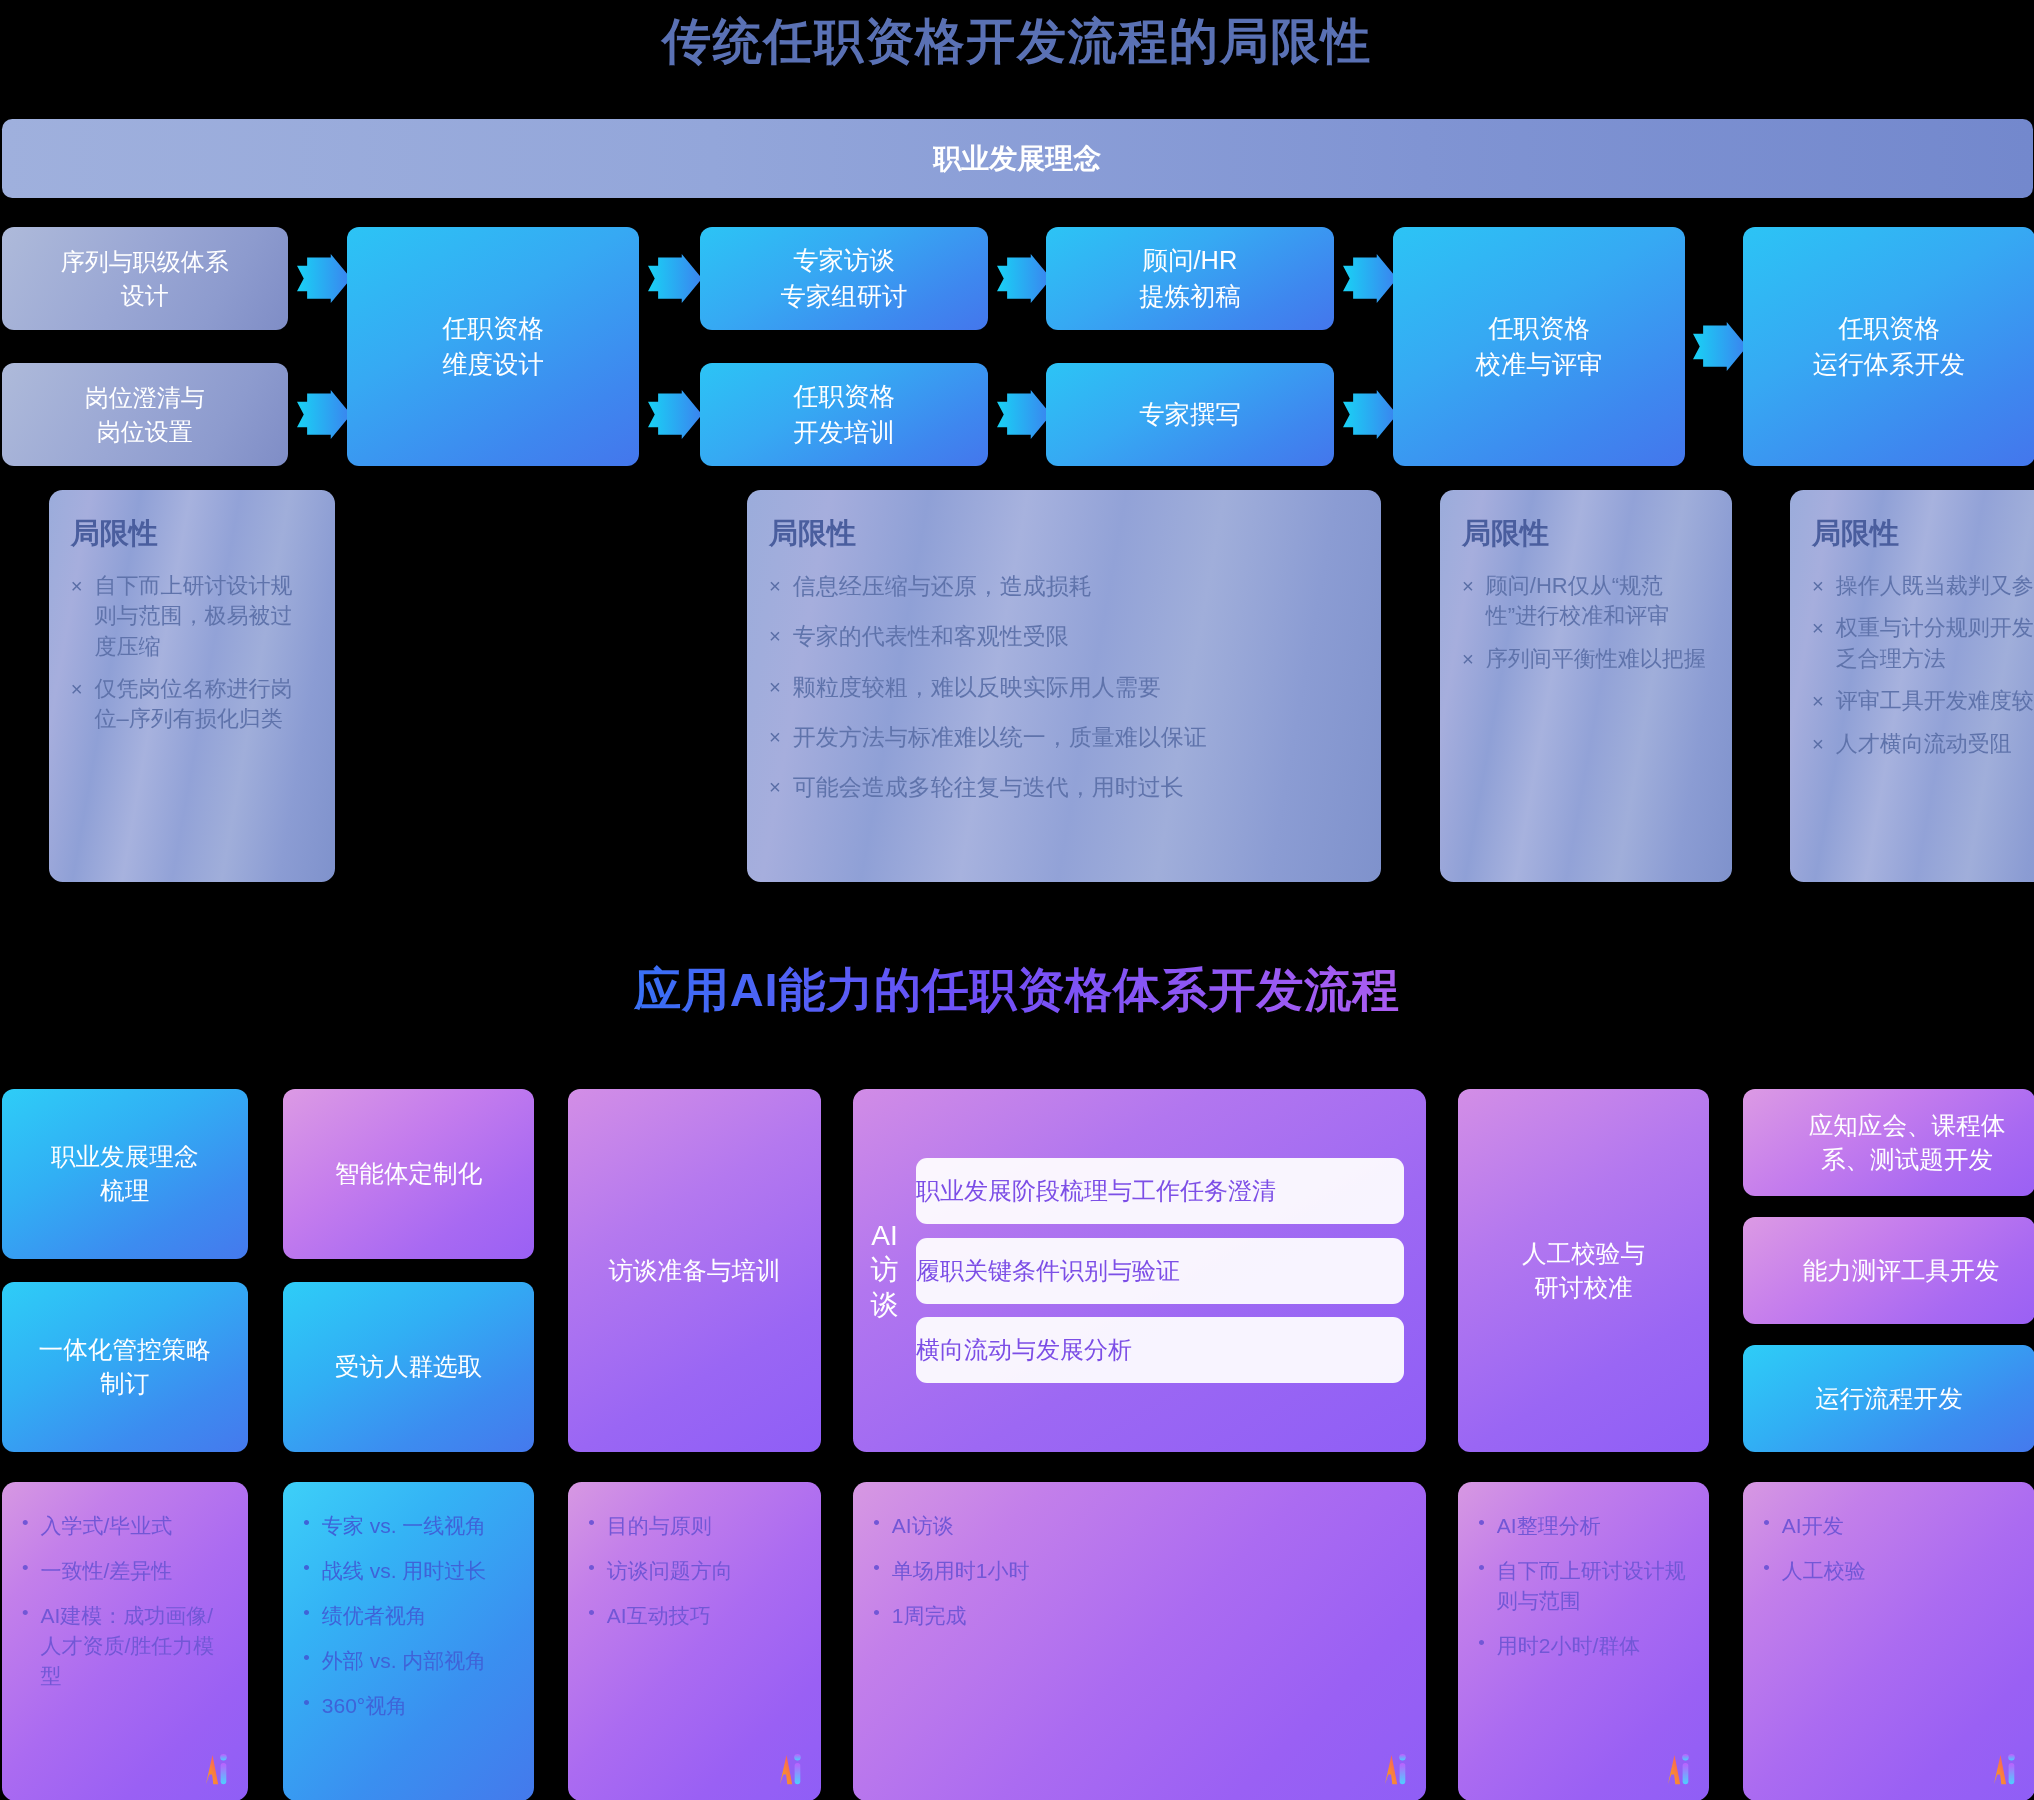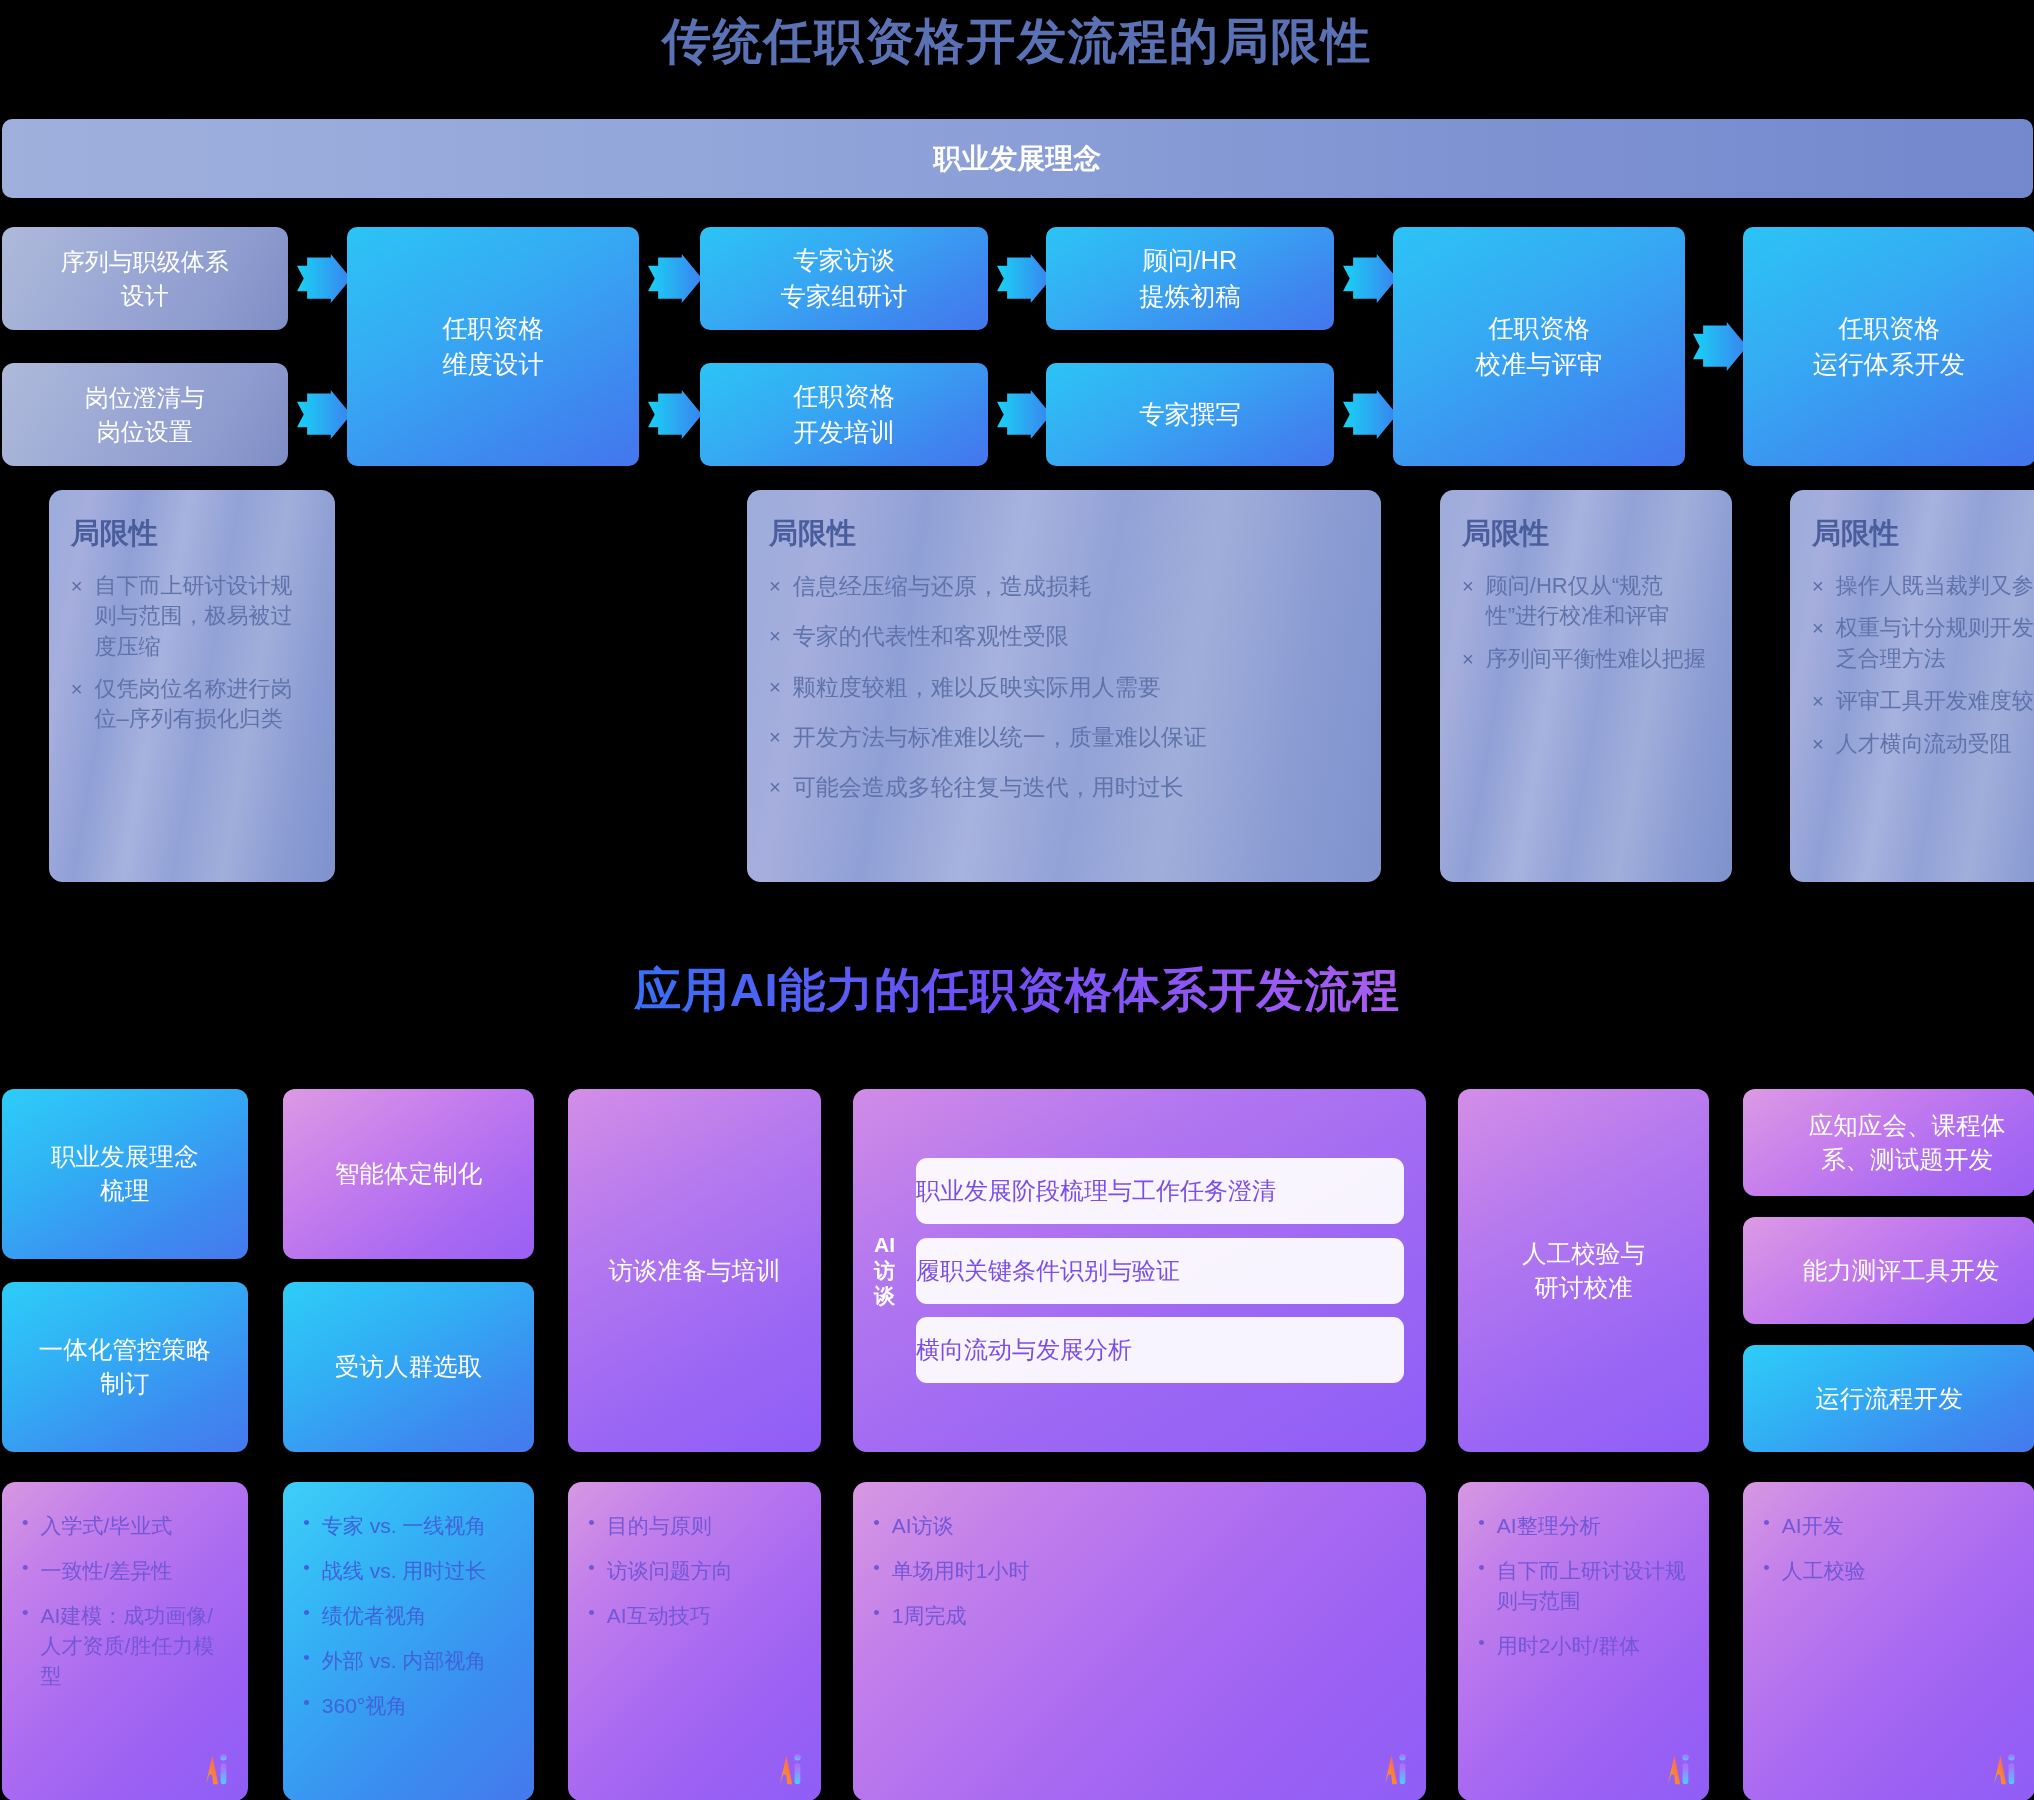--- a/index.html
+++ b/index.html
@@ -46,21 +46,21 @@
   }
 
   
   .gbox {
     background: linear-gradient(120deg,#aebada 0%, #9aa7d4 45%, #8d9bce 75%, #7f8dc6 100%);
     font-size: 24px; font-weight: 500;
   }
   
   .bbox {
     background: linear-gradient(150deg,#2cc4f5 0%, #36a9f3 40%, #3e87ef 78%, #4476ec 100%);
-    font-size: 25.4px; font-weight: 500; border-radius: 10px;
+    font-size: 25.4px; font-weight: 500;
   }
 
   
   .lim {
     position: absolute;
     border-radius: 13.6px;
     background: linear-gradient(100deg,#9bacdb 0%, #a6aedd 12%, #8fa0d6 26%, #a7b2de 40%, #92a2d7 54%, #a0aeda 68%, #8b9cd3 84%, #7f92cc 100%);
     padding: 24px 22px 17px 22px;
     overflow: hidden;
     margin-left: 47px;
@@ -93,21 +93,21 @@
   }
   .ai-panel {
     position: absolute;
     border-radius: 13.6px;
     background: linear-gradient(150deg,#d18ce6 0%, #b276ef 30%, #9d68f3 62%, #8f5ef6 100%);
     display: flex; align-items: center;
     padding: 18.6px 22px 18.6px 12px;
   }
   .ai-panel .vlabel {
     flex: 0 0 39px;
-    color: #fff; font-size: 21px; font-weight: 700;
+    color: #fff; font-size: 28px; font-weight: 400;
     text-align: center; line-height: 1.22;
     display: flex; flex-direction: column; align-items: center; justify-content: center;
     height: 100%;
   }
   .ai-panel .vlabel span { display: block; }
   .ai-panel .chips {
     flex: 1 1 auto; display: flex; flex-direction: column;
     gap: 13.6px; margin-left: 12px; height: 100%;
     justify-content: center;
   }

